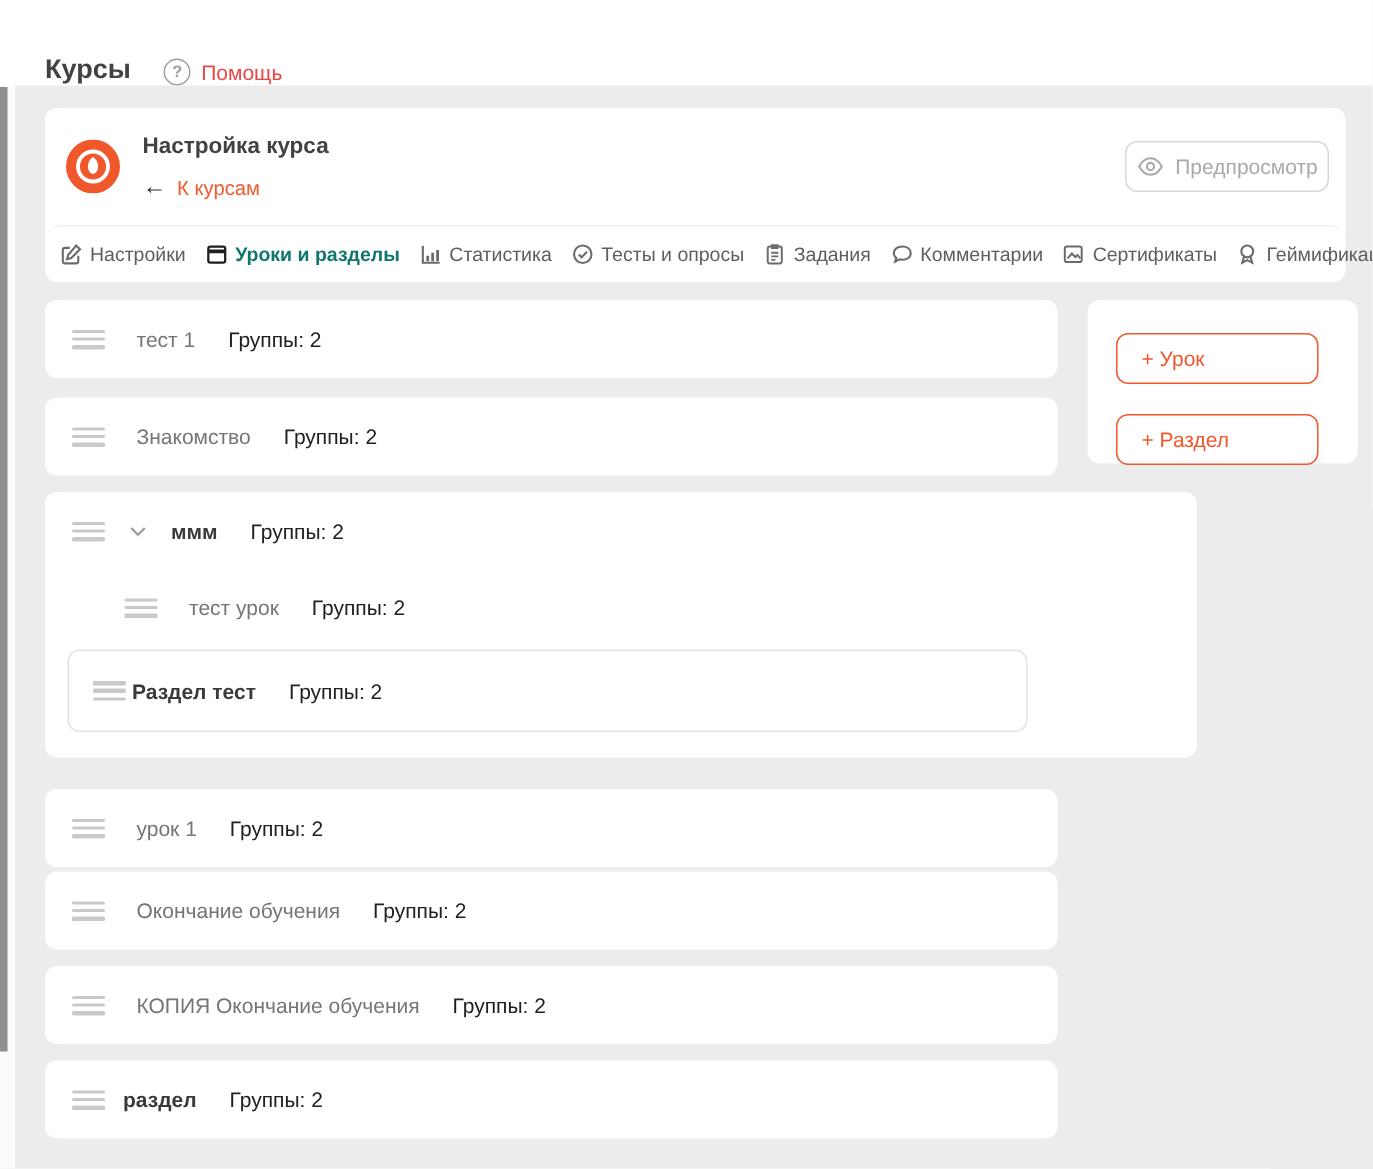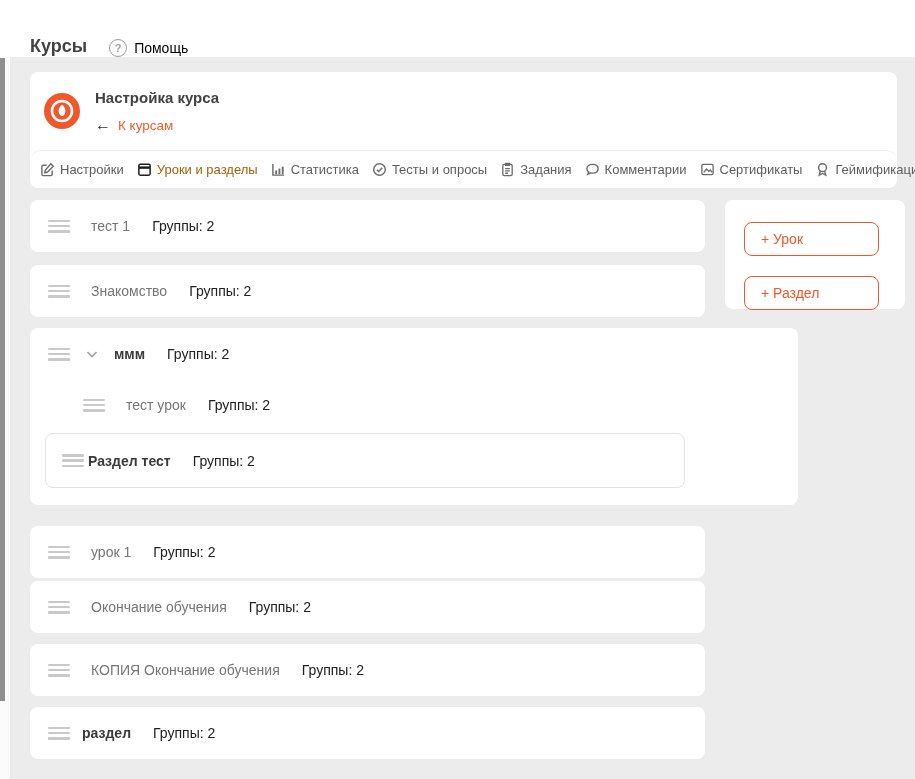--- a/index.html
+++ b/index.html
@@ -16,21 +16,21 @@
     position: absolute; top: 0; left: 0; width: 915px; height: 57px;
     background: #fff; display: flex; align-items: flex-end; padding-left: 30px;
   }
   .page-title { font-size: 18px; font-weight: bold; color: #424242; }
   .help { display: flex; align-items: center; margin-left: 22px; cursor: pointer; }
   .help-circle {
     width: 18px; height: 18px; border: 1.5px solid #9e9e9e; border-radius: 50%;
     color: #9e9e9e; font-size: 11px; font-weight: bold;
     display: flex; align-items: center; justify-content: center;
   }
-  .help-label { margin-left: 7px; font-size: 14px; color: #000000; }
+  .help-label { margin-left: 7px; font-size: 14px; color: #ef4444; }
 
   
   .scroll-track { position: absolute; left: 0; top: 57px; width: 9px; height: 722px; background: #fbfbfb; }
   .scroll-thumb { position: absolute; left: 0; top: 1px; width: 5px; height: 643px; background: #8f8f8f; }
 
   
   .content-bg { position: absolute; left: 10px; top: 57px; width: 905px; height: 722px; background: #ececec; }
 
   
   .course-card {
@@ -49,21 +49,21 @@
     gap: 8px; cursor: pointer; font-family: inherit;
   }
   
   .tabs {
     position: absolute; left: 0; right: 0; top: 78px; height: 38px;
     border-top: 1px solid #f0f0f0;
     display: flex; align-items: center; padding: 0 10px; gap: 13px; white-space: nowrap; border-radius: 11px;
   }
   .tab { display: flex; align-items: center; gap: 5px; font-size: 13px; color: #5e5e5e; cursor: pointer; }
   .tab svg { stroke: #6b6b6b; }
-  .tab.active { font-weight: normal; color: #a16207; }
+  .tab.active { font-weight: bold; color: #0f766e; }
   .tab.active svg { stroke: #1e1e1e; }
 
   
   .row-card {
     position: absolute; left: 30px; width: 675px; height: 52px;
     background: #fff; border-radius: 8px;
     display: flex; align-items: center; padding: 0 18px; cursor: pointer;
   }
   .drag { width: 22px; min-width:22px; height: 13px; display: flex; flex-direction: column; justify-content: space-between; cursor: grab; }
   .drag i { display:block; height: 2.5px; background: #c9c9c9; border-radius: 1px; }
@@ -124,20 +124,29 @@
         <circle cx="18" cy="18" r="18" fill="#f0582c"></circle>
         <circle cx="18" cy="18" r="10" fill="none" stroke="#ffffff" stroke-width="2.6"></circle>
         <path d="M18 11.5 C21.5 14.5 22.5 18.5 20 22 C19 23.2 17 23.2 16 22 C13.5 18.5 14.5 14.5 18 11.5 Z" fill="#ffffff"></path>
       </svg>
     </span>
     <div class="course-title">Настройка курса</div>
     <div class="back-link">
       <span class="back-arrow">←</span>
       <span>К курсам</span>
     </div>
+    <button class="preview-btn">
+      <span style="display:flex;">
+        <svg width="18" height="14" viewBox="0 0 18 14" fill="none" stroke="#a9a9a9" stroke-width="1.4">
+          <path d="M1.5 7 C3.5 3.2 6 1.5 9 1.5 C12 1.5 14.5 3.2 16.5 7 C14.5 10.8 12 12.5 9 12.5 C6 12.5 3.5 10.8 1.5 7 Z"></path>
+          <circle cx="9" cy="7" r="2.4"></circle>
+        </svg>
+      </span>
+      <span>Предпросмотр</span>
+    </button>
   </div>
 
   <div class="tabs">
     <div class="tab">
       <span style="display:flex;">
         <svg width="15" height="15" viewBox="0 0 16 16" fill="none" stroke-width="1.5">
           <path d="M13 9 v4 a1.5 1.5 0 0 1 -1.5 1.5 h-8 A1.5 1.5 0 0 1 2 13 v-8 A1.5 1.5 0 0 1 3.5 3.5 H7"></path>
           <path d="M11.5 1.8 L14.2 4.5 L8 10.7 L5 11.5 L5.8 8.5 Z"></path>
         </svg>
       </span>

